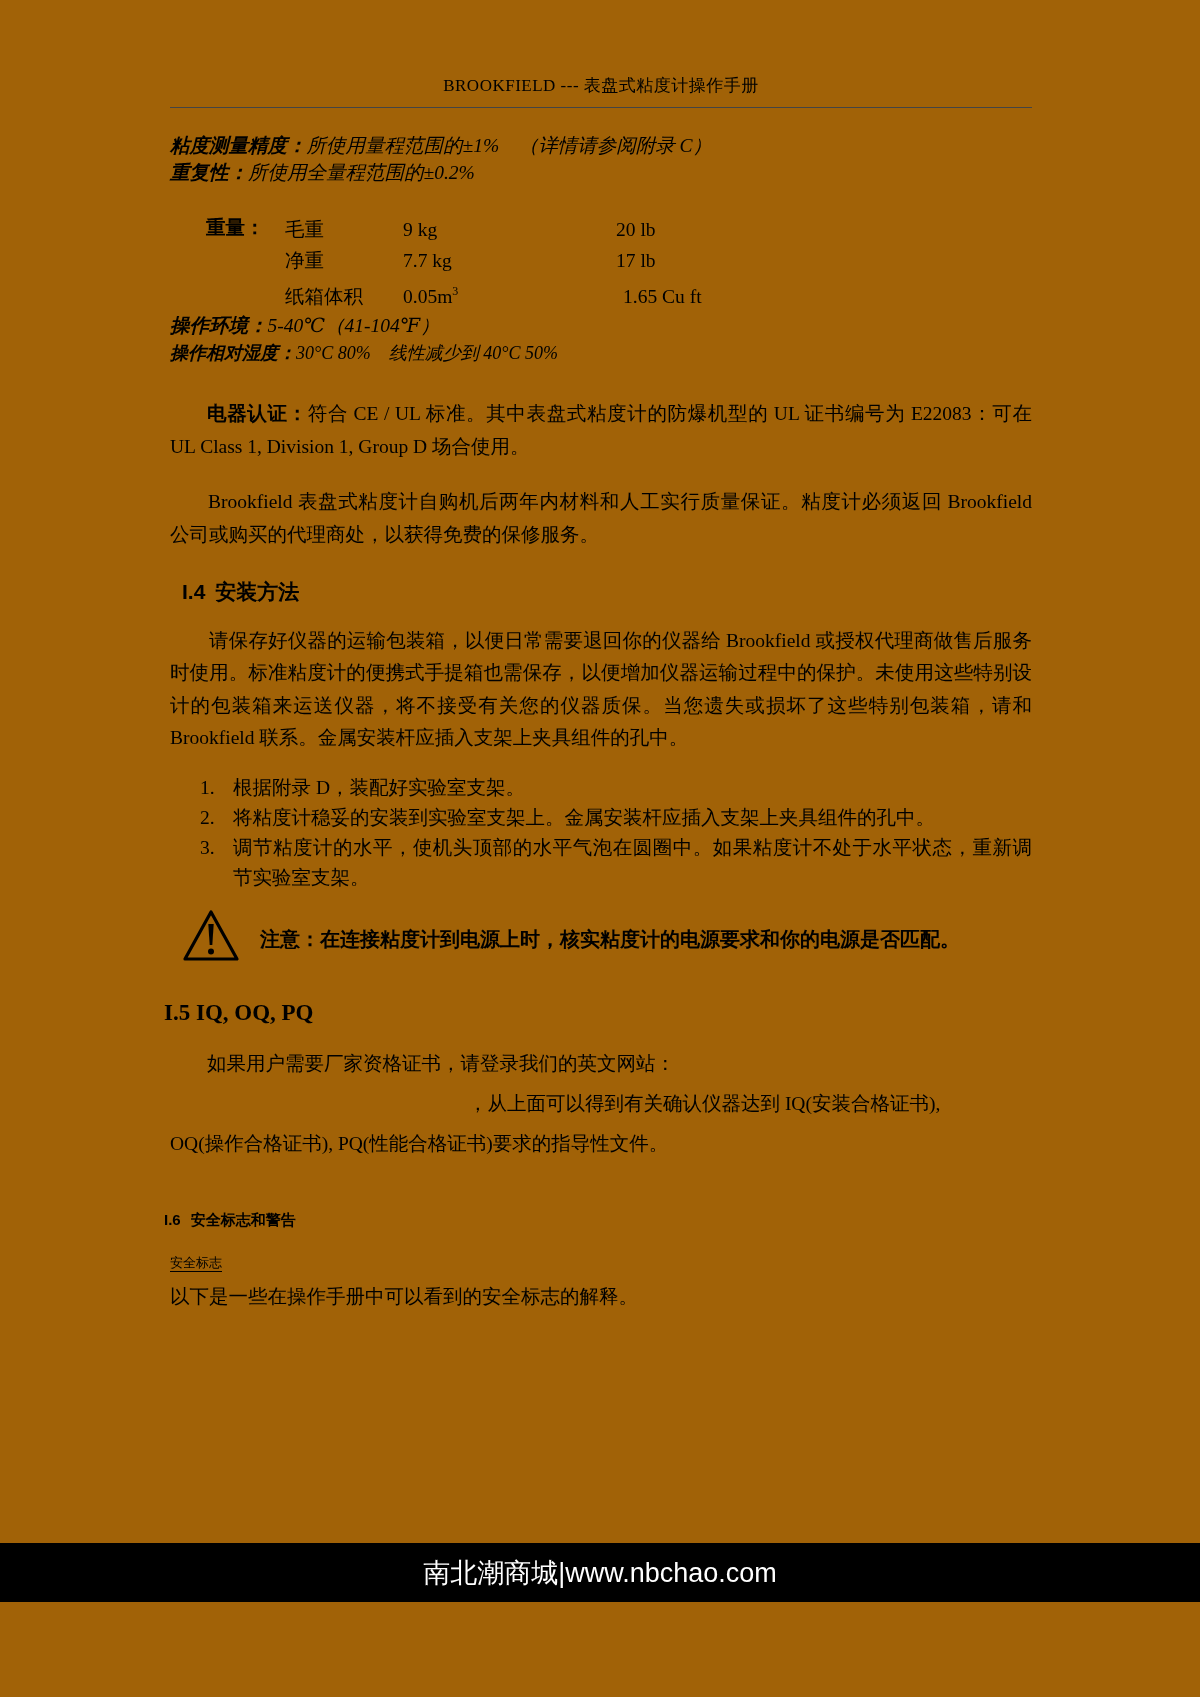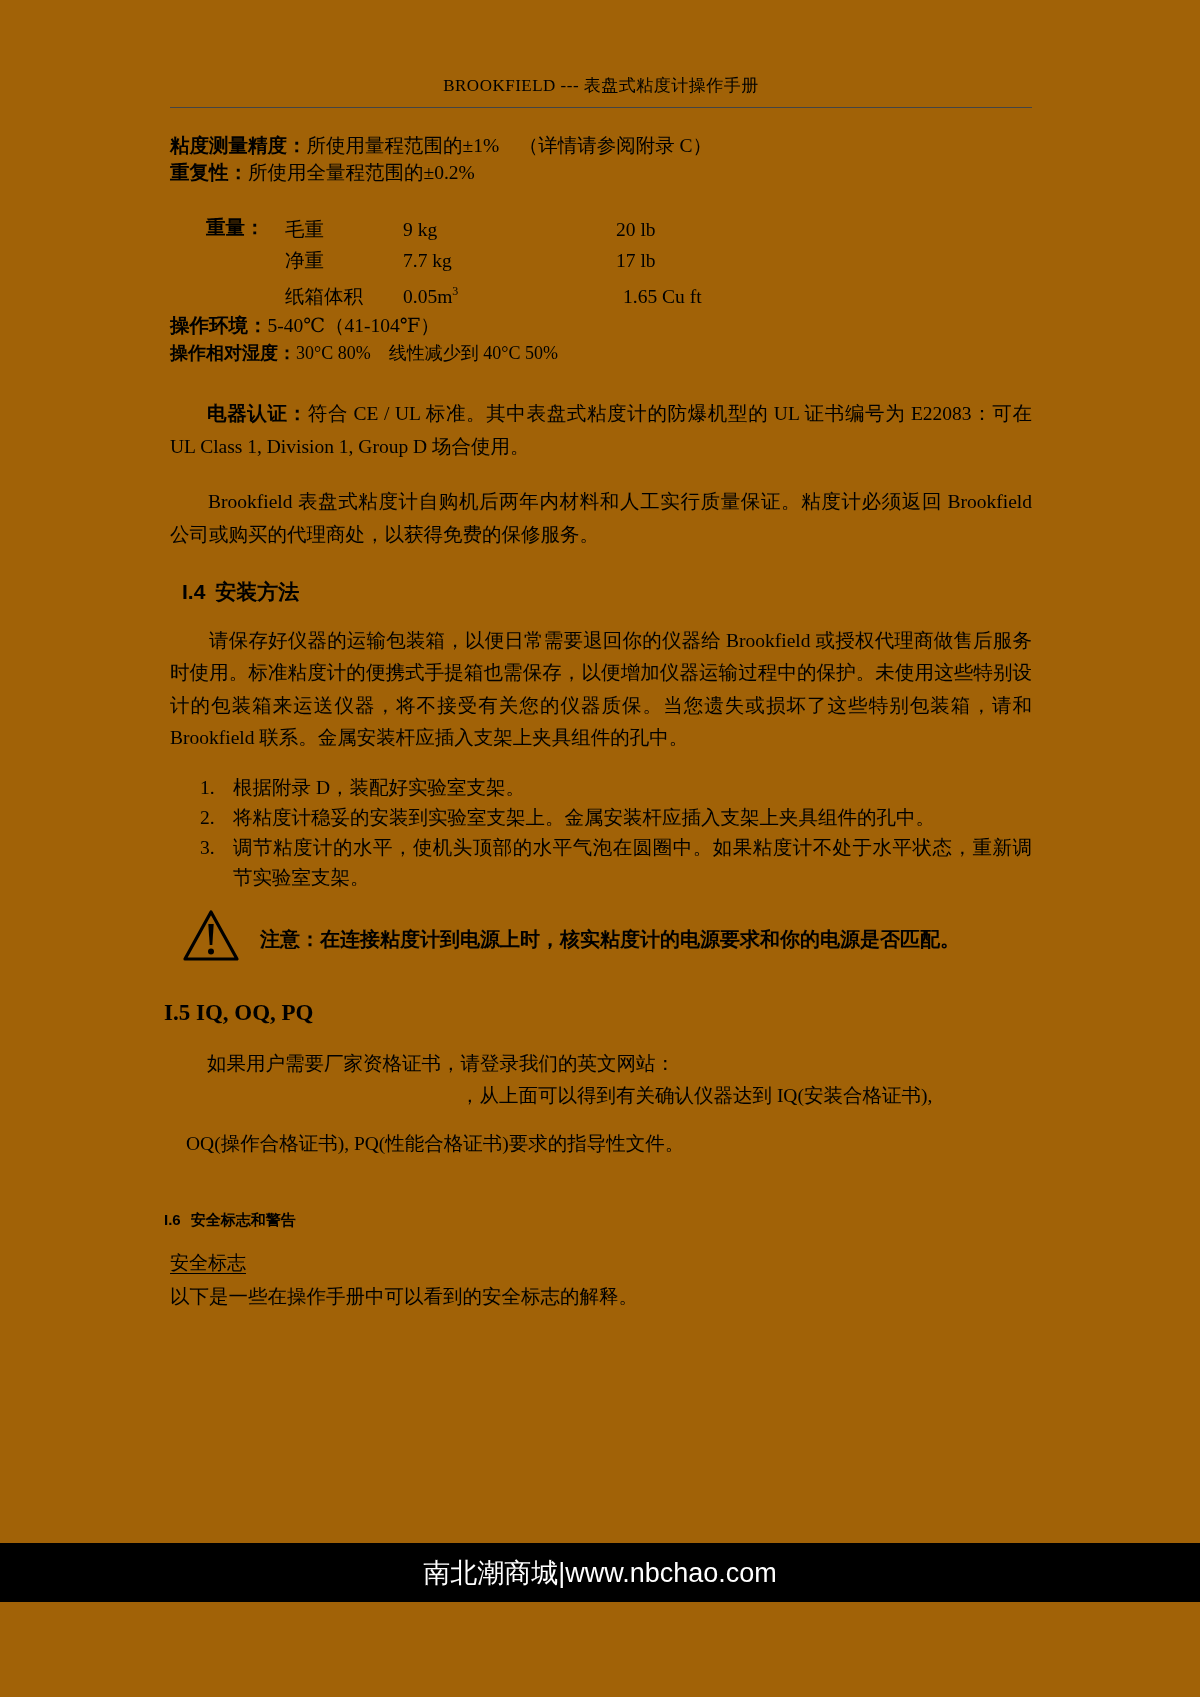--- a/index.html
+++ b/index.html
@@ -13,21 +13,21 @@
     position: absolute; top: 74px; left: 170px; width: 862px;
     text-align: center; padding-bottom: 10px;
     border-bottom: 1.5px solid #444;
     font-size: 17px; letter-spacing: 0.5px;
   }
   .content {
     position: absolute; top: 132px; left: 170px; width: 862px;
     font-size: 19.5px; line-height: 27px;
   }
   .gothic { font-family: "Liberation Sans", "DejaVu Sans", sans-serif; font-weight: 700; }
-  .spec-line { margin: 0 0 0 36px; }
+  .spec-line { margin: 0 0 0 36px; font-style: italic; }
   .sp-1 { margin-top: 10px; }
   .sp-2 { margin-top: 31px; }
   .weight-block { position: relative; margin-top: 28px; }
   .weight-label { position: absolute; left: 36px; top: 0; }
   .weight-row { margin-left: 115px; line-height: 31px; }
   .w-name   { display: inline-block; width: 118px; }
   .w-metric { display: inline-block; width: 213px; }
   .w-imp    { display: inline-block; }
   .w-imp-3  { padding-left: 7px; }
   sup { font-size: 12px; }
@@ -52,21 +52,21 @@
   .h-i5 {
     margin-top: 28px; margin-left: -6px;
     font-size: 23px; font-weight: 700; line-height: 30px;
     font-family: "Liberation Serif", "DejaVu Serif", serif;
   }
   .i5-line1 { margin-top: 20px; text-indent: 37px; line-height: 32px; }
   .i5-line2 { padding-left: 290px; line-height: 32px; }
   .i5-line3 { line-height: 32px; }
   .h-i6 { margin-top: 46px; margin-left: -6px; font-size: 15px; line-height: 28px; }
   .safety-sub {
-    margin-top: 16px; font-size: 19px; line-height: 26px;
+    margin-top: 16px; font-size: 13px; line-height: 26px;
     font-family: "Liberation Sans", "DejaVu Sans", sans-serif;
     text-decoration: underline; text-underline-offset: 4px;
   }
   .safety-para { margin-top: 6px; line-height: 30px; }
   .footer {
     position: absolute; left: 0; top: 1543px; width: 1200px; height: 59px;
     background: #000000; color: #ffffff;
     display: flex; align-items: center; justify-content: center;
     font-size: 27px; font-family: "Liberation Sans", "DejaVu Sans", sans-serif;
   }
@@ -133,22 +133,22 @@
           <polygon points="26.3,15 31.7,15 30.3,36 27.7,36" fill="#000"></polygon>
           <circle cx="29" cy="42.5" r="3" fill="#000"></circle>
         </svg>
       </span>
       <span class="warning-text">注意：在连接粘度计到电源上时，核实粘度计的电源要求和你的电源是否匹配。</span>
     </div>
 
     <h2 class="h-i5" style="margin-bottom:0;">I.5 IQ, OQ, PQ</h2>
 
     <p class="para i5-line1" style="margin-bottom:0;">如果用户需要厂家资格证书，请登录我们的英文网站：</p>
-    <p class="para i5-line2" style="margin:0;">，从上面可以得到有关确认仪器达到 IQ(安装合格证书),</p>
-    <p class="para i5-line3" style="margin:16px;">OQ(操作合格证书), PQ(性能合格证书)要求的指导性文件。</p>
+    <p class="para i5-line2" style="margin:8px;">，从上面可以得到有关确认仪器达到 IQ(安装合格证书),</p>
+    <p class="para i5-line3" style="margin:0;">OQ(操作合格证书), PQ(性能合格证书)要求的指导性文件。</p>
 
     <h2 class="gothic h-i6" style="margin-bottom:0;"><span class="h-num">I.6</span><span>安全标志和警告</span></h2>
 
     <div class="safety-sub">安全标志</div>
 
     <p class="para safety-para" style="margin-bottom:0;">以下是一些在操作手册中可以看到的安全标志的解释。</p>
 
   </div>
 
   <div class="footer">

